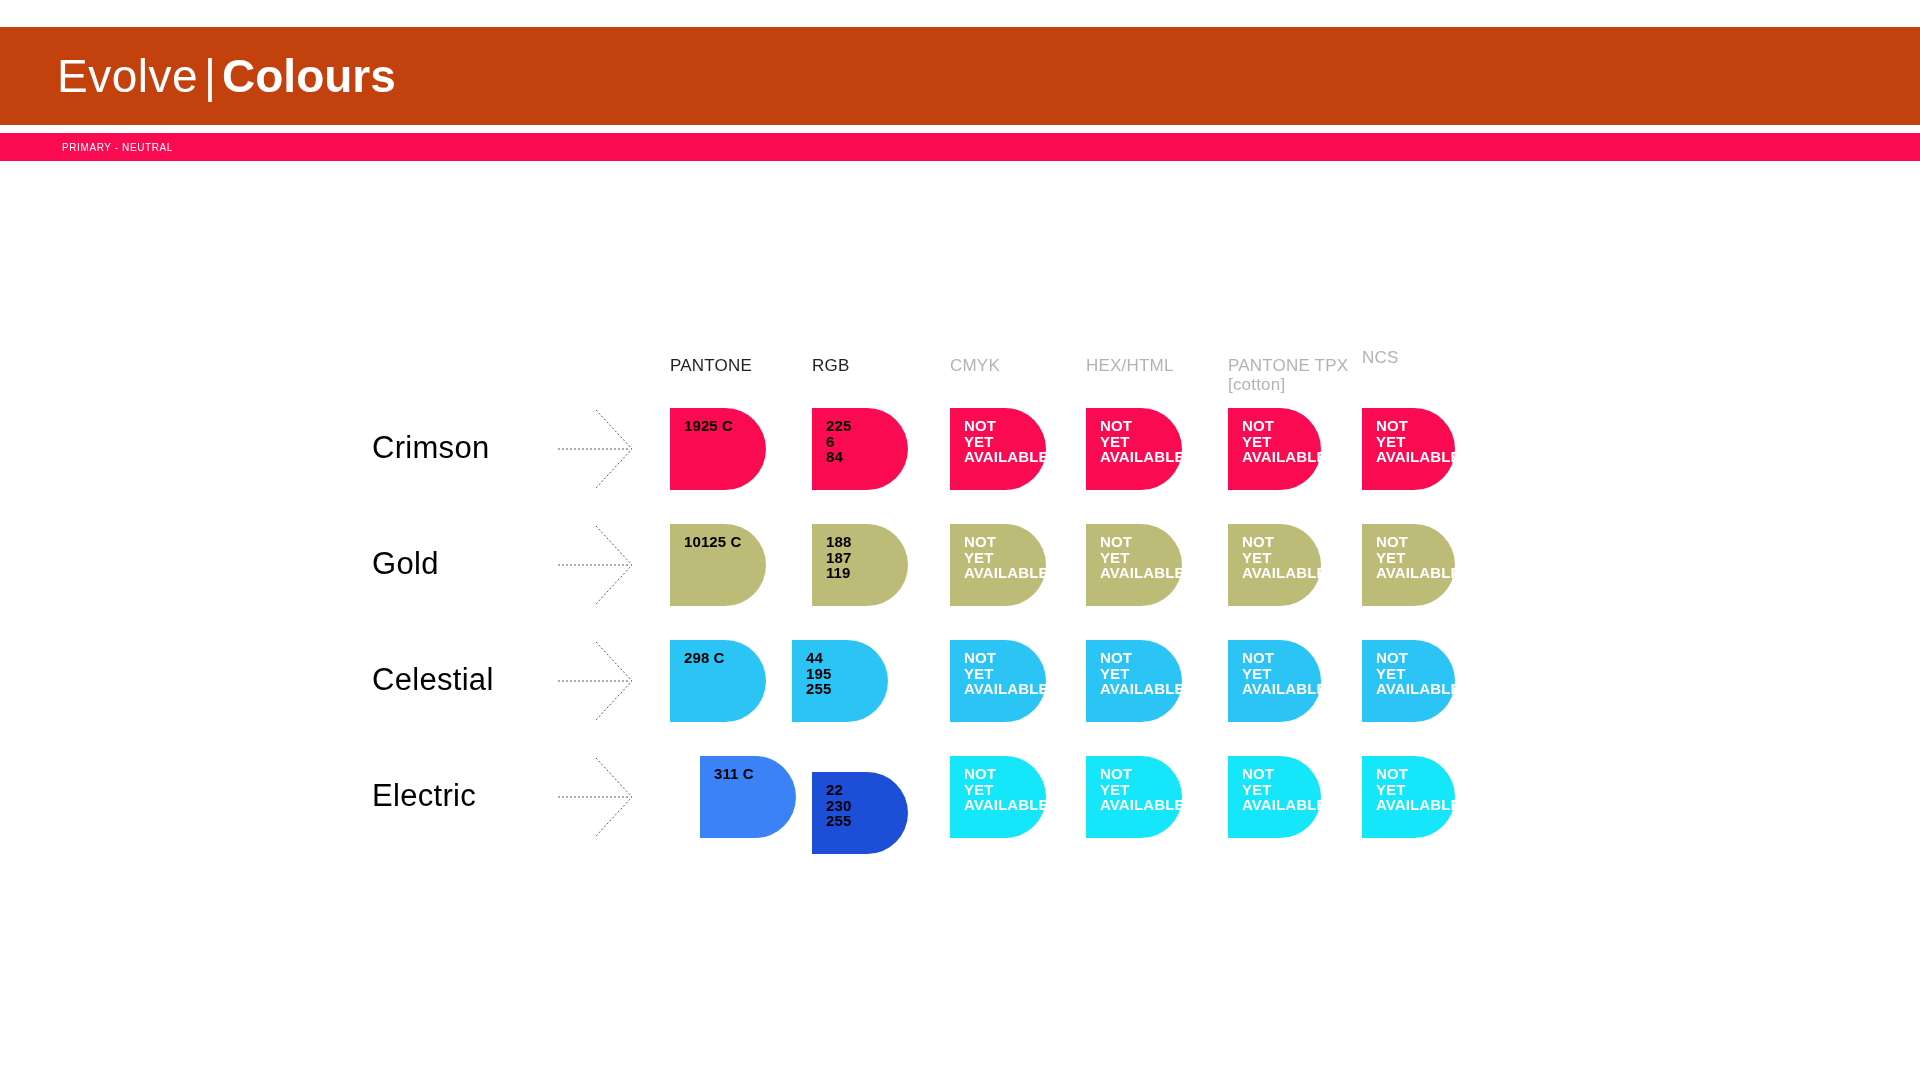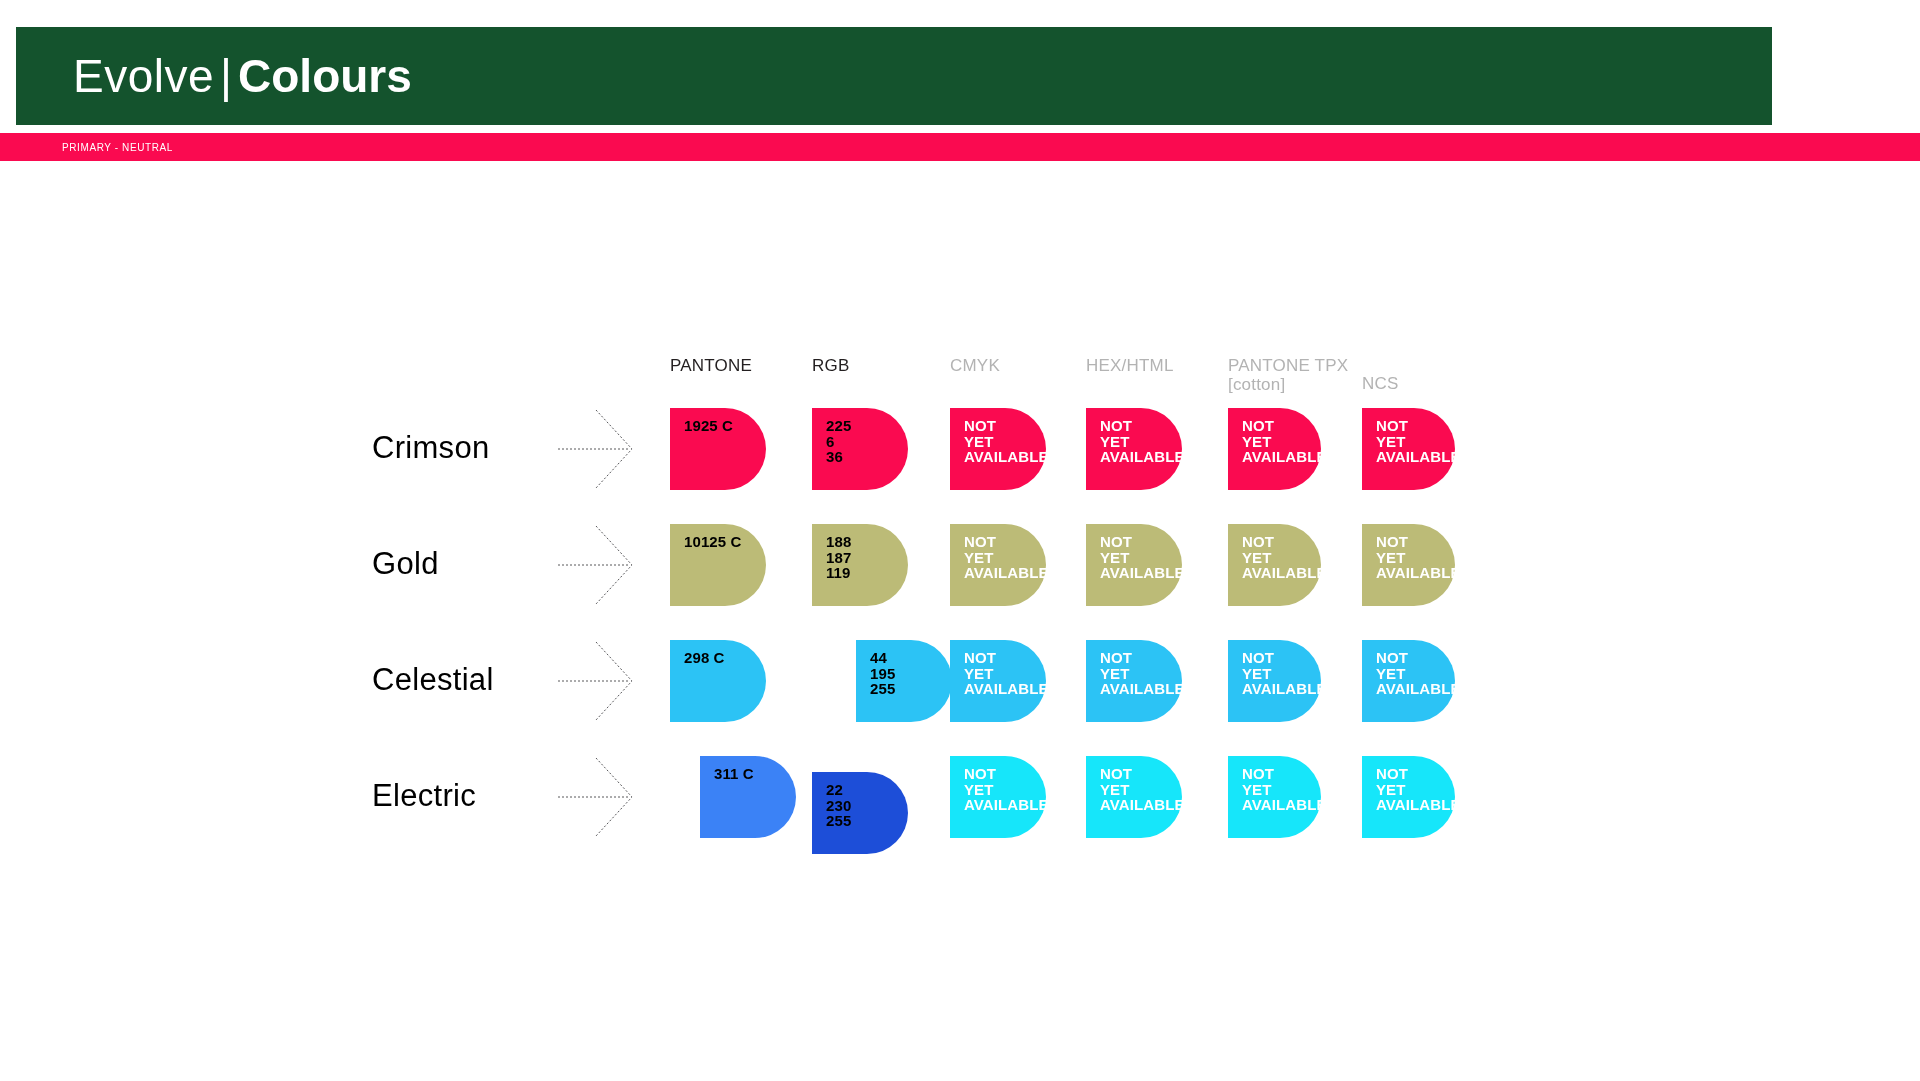--- a/index.html
+++ b/index.html
@@ -13,25 +13,25 @@
     height: 1081px;
     position: relative;
     overflow: hidden;
     font-family: "Liberation Sans", sans-serif;
     -webkit-font-smoothing: antialiased;
   }
 
   
   #title-bar {
     position: absolute;
-    left: 16px;
+    left: 0;
     top: 27px;
-    width: 1756px;
+    width: 1920px;
     height: 98px;
-    background: #14532d;
+    background: #c2410c;
   }
   #title-text {
     position: absolute;
     left: 57px;
     top: 50%;
     transform: translateY(-50%);
     font-size: 46px;
     line-height: 1;
     white-space: nowrap;
     color: #ffffff;
@@ -135,35 +135,35 @@
   <div id="subtitle-text">PRIMARY - NEUTRAL</div>
 </div>
 
 <div id="colour-table">
     <div class="col-header dark" style="left: 670px; top: 356px;">PANTONE</div>
     <div class="col-header dark" style="left: 812px; top: 356px;">RGB</div>
     <div class="col-header muted" style="left: 950px; top: 356px;">CMYK</div>
     <div class="col-header muted" style="left: 1086px; top: 356px;">HEX/HTML</div>
     <div class="col-header muted" style="left: 1228px; top: 356px;">PANTONE TPX
 [cotton]</div>
-    <div class="col-header muted" style="left: 1362px; top: 374px;">NCS</div>
+    <div class="col-header muted" style="left: 1362px; top: 348px;">NCS</div>
     <div class="row-label" style="left: 372px; top: 430px;">Crimson</div>
     <div class="row-arrow" style="left: 556px; top: 408px;">
       <svg width="100" height="82" viewBox="0 0 100 82">
         <line x1="2" y1="41" x2="74" y2="41" stroke="#58585b" stroke-width="1" stroke-dasharray="2 2"></line>
         <polyline points="40,2 76,41 40,80" fill="none" stroke="#58585b" stroke-width="1" stroke-dasharray="2 2"></polyline>
       </svg>
     </div>
     <div class="swatch" style="left: 670px; top: 408px; width: 96px; background: rgb(250, 10, 80);">
       <div class="swatch-text on-light">1925 C</div>
     </div>
     <div class="swatch" style="left: 812px; top: 408px; width: 96px; background: rgb(250, 10, 80);">
       <div class="swatch-text on-light">225
 6
-36</div>
+84</div>
     </div>
     <div class="swatch" style="left: 950px; top: 408px; width: 96px; background: rgb(250, 10, 80);">
       <div class="swatch-text on-dark">NOT
 YET
 AVAILABLE</div>
     </div>
     <div class="swatch" style="left: 1086px; top: 408px; width: 96px; background: rgb(250, 10, 80);">
       <div class="swatch-text on-dark">NOT
 YET
 AVAILABLE</div>
@@ -216,21 +216,21 @@
     <div class="row-label" style="left: 372px; top: 662px;">Celestial</div>
     <div class="row-arrow" style="left: 556px; top: 640px;">
       <svg width="100" height="82" viewBox="0 0 100 82">
         <line x1="2" y1="41" x2="74" y2="41" stroke="#58585b" stroke-width="1" stroke-dasharray="2 2"></line>
         <polyline points="40,2 76,41 40,80" fill="none" stroke="#58585b" stroke-width="1" stroke-dasharray="2 2"></polyline>
       </svg>
     </div>
     <div class="swatch" style="left: 670px; top: 640px; width: 96px; background: rgb(44, 195, 245);">
       <div class="swatch-text on-light">298 C</div>
     </div>
-    <div class="swatch" style="left: 856px; top: 640px; width: 96px; background: rgb(44, 195, 245);">
+    <div class="swatch" style="left: 792px; top: 640px; width: 96px; background: rgb(44, 195, 245);">
       <div class="swatch-text on-light">44
 195
 255</div>
     </div>
     <div class="swatch" style="left: 950px; top: 640px; width: 96px; background: rgb(44, 195, 245);">
       <div class="swatch-text on-dark">NOT
 YET
 AVAILABLE</div>
     </div>
     <div class="swatch" style="left: 1086px; top: 640px; width: 96px; background: rgb(44, 195, 245);">

